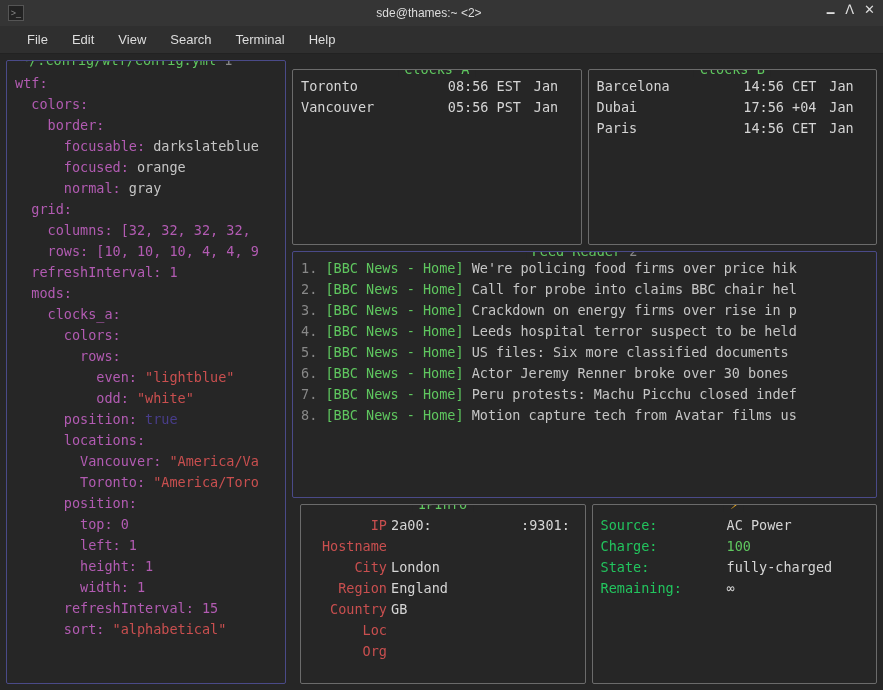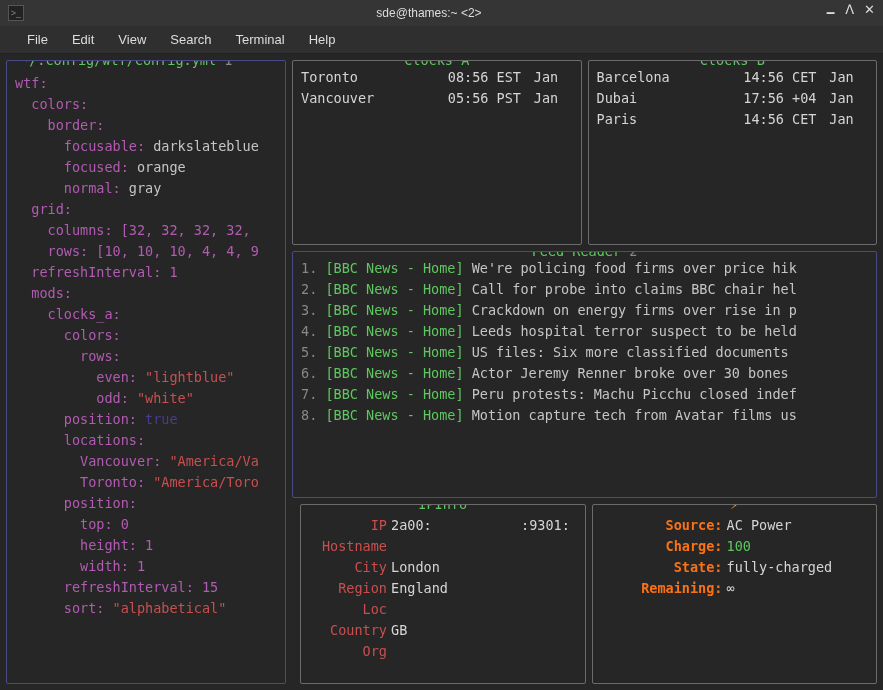--- a/index.html
+++ b/index.html
@@ -51,21 +51,21 @@
     .term {
       background: #262626;
       padding: 6px;
       height: calc(690px - 26px - 28px);
       display: flex;
       gap: 6px;
     }
     .left-col { width: 280px; display: flex; flex-direction: column; }
     .right-col { flex: 1; display: flex; flex-direction: column; gap: 6px; }
     .row-top { display: flex; gap: 6px; height: 185px; }
-    .row-top .panel { flex: 1; }
+    .row-top .panel { flex: 1; margin-top: 9px; }
     .row-mid { flex: 1; }
     .row-bot { display: flex; gap: 6px; height: 180px; padding-left: 8px; }
     .row-bot .panel { flex: 1; }
 
     .panel {
       border: 1px solid #4a4a88;
       border-radius: 2px;
       position: relative;
       padding: 6px 8px;
       overflow: hidden;
@@ -98,21 +98,21 @@
 
     .feed-line { white-space: pre; line-height: 21px; }
     .feed-num { color: #888; }
     .feed-src { color: #5fc75f; }
 
     .ipinfo .line { display: flex; }
     .ipinfo .label { width: 82px; text-align: right; color: #c94f4f; padding-right: 4px; }
     .ipinfo .value { color: #d5d5d5; }
 
     .power .line { display: flex; }
-    .power .label { width: 126px; text-align: right; color: #f97316; padding-right: 4px; font-weight: bold; }
+    .power .label { width: 126px; color: #22c55e; padding-right: 4px; }
     .power .value { color: #d5d5d5; }
     .power .charge { color: #5fc75f; }
     .bolt { color: #f5b021; }
   </style>
 </head>
 <body>
 
 <div class="titlebar">
   <div class="icon">&gt;_</div>
   <div class="title">sde@thames:~ &lt;2&gt;</div>
@@ -155,20 +155,21 @@
       <div class="line"><span class="k1">      colors:</span></div>
       <div class="line"><span class="k1">        rows:</span></div>
       <div class="line"><span class="k1">          even: </span><span class="s">"lightblue"</span></div>
       <div class="line"><span class="k1">          odd: </span><span class="s">"white"</span></div>
       <div class="line"><span class="k1">      position: </span><span class="bool">true</span></div>
       <div class="line"><span class="k1">      locations:</span></div>
       <div class="line"><span class="k1">        Vancouver: </span><span class="s">"America/Va</span></div>
       <div class="line"><span class="k1">        Toronto: </span><span class="s">"America/Toro</span></div>
       <div class="line"><span class="k1">      position:</span></div>
       <div class="line"><span class="k1">        top: </span><span class="n">0</span></div>
+      <div class="line"><span class="k1">        left: </span><span class="n">1</span></div>
       <div class="line"><span class="k1">        height: </span><span class="n">1</span></div>
       <div class="line"><span class="k1">        width: </span><span class="n">1</span></div>
       <div class="line"><span class="k1">      refreshInterval: </span><span class="n">15</span></div>
       <div class="line"><span class="k1">      sort: </span><span class="s">"alphabetical"</span></div>
     </div>
   </div>
 
   <div class="right-col">
     <div class="row-top">
       <div class="panel gray">
@@ -205,22 +206,22 @@
     </div>
 
     <div class="row-bot">
       <div class="panel gray ipinfo">
         <div class="panel-title">IPInfo</div>
         <div style="height:4px"></div>
         <div class="line"><span class="label">IP</span><span class="value">2a00:           :9301:</span></div>
         <div class="line"><span class="label">Hostname</span><span class="value"></span></div>
         <div class="line"><span class="label">City</span><span class="value">London</span></div>
         <div class="line"><span class="label">Region</span><span class="value">England</span></div>
+        <div class="line"><span class="label">Country</span><span class="value">GB</span></div>
         <div class="line"><span class="label">Loc</span><span class="value"></span></div>
-        <div class="line"><span class="label">Country</span><span class="value">GB</span></div>
         <div class="line"><span class="label">Org</span><span class="value"></span></div>
       </div>
       <div class="panel gray power">
         <div class="panel-title bolt">⚡</div>
         <div style="height:4px"></div>
         <div class="line"><span class="label">Source:</span><span class="value">AC Power</span></div>
         <div class="line"><span class="label">Charge:</span><span class="value charge">100</span></div>
         <div class="line"><span class="label">State:</span><span class="value">fully-charged</span></div>
         <div class="line"><span class="label">Remaining:</span><span class="value">∞</span></div>
       </div>

